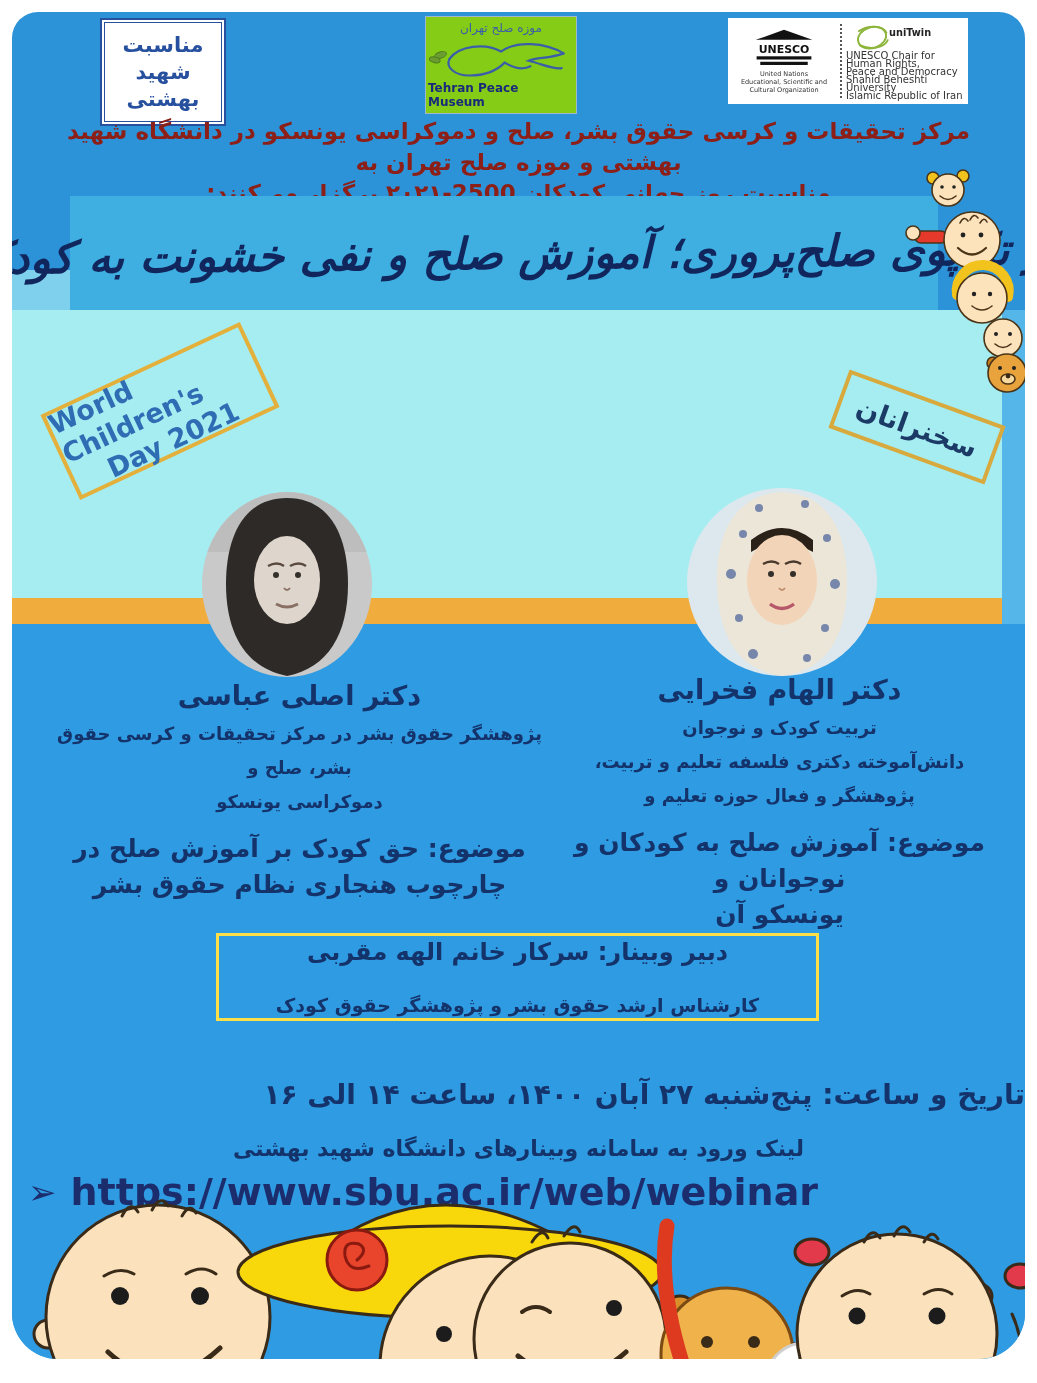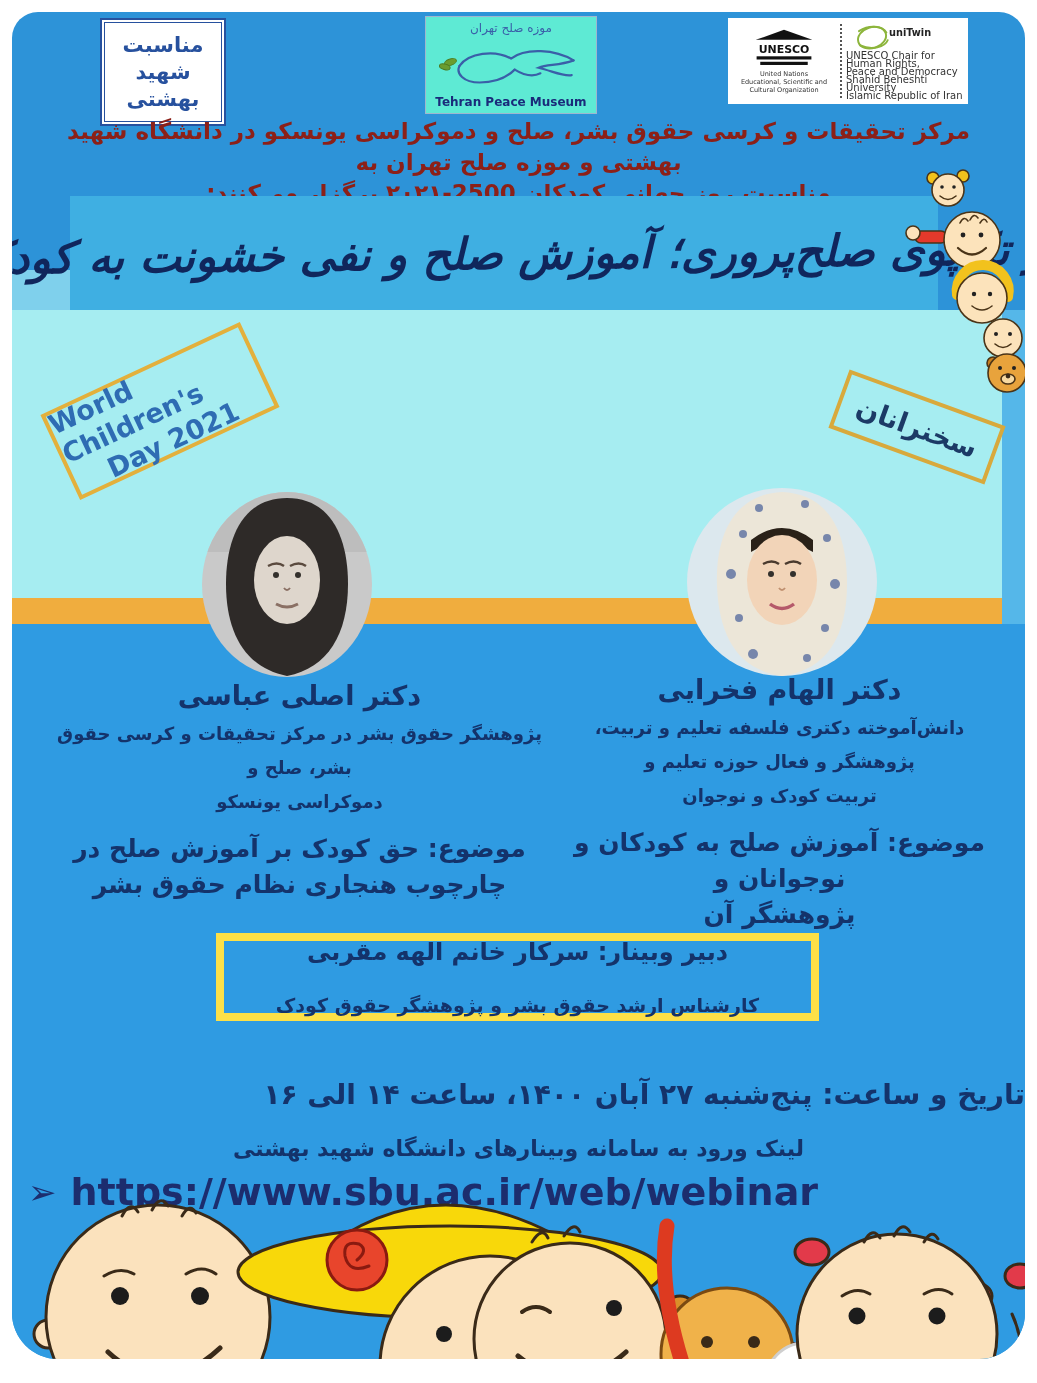--- a/index.html
+++ b/index.html
@@ -17,21 +17,21 @@
     display:flex;align-items:center;justify-content:center;}
   .title-text{direction:rtl;color:#10265c;font-size:44px;font-weight:700;
     font-style:italic;white-space:nowrap;transform:rotate(-0.5deg);}
   .intro{left:30px;top:104px;width:953px;text-align:center;direction:rtl;
     color:#8c2018;font-weight:700;font-size:23px;line-height:31px;}
   
   .sbu-logo{left:88px;top:6px;width:122px;height:104px;background:#fff;
     border:2px solid #27519e;box-shadow:inset 0 0 0 2px #fff,inset 0 0 0 3px #27519e;
     display:flex;align-items:center;justify-content:center;text-align:center;}
   .sbu-logo span{direction:rtl;color:#27519e;font-weight:700;font-size:21px;line-height:27px;}
-  .tpm-logo{left:413px;top:4px;width:172px;height:98px;background:#5eead4;
+  .tpm-logo{left:413px;top:4px;width:152px;height:98px;background:#84cc16;
     border:1px solid #9fb6cf;display:flex;flex-direction:column;align-items:center;
     justify-content:space-between;padding:4px 2px;box-sizing:border-box;}
   .tpm-top{direction:rtl;color:#3a5fa8;font-size:12px;}
   .tpm-bottom{color:#1a2a7a;font-weight:700;font-size:12px;}
   .un-block{left:716px;top:6px;width:240px;height:86px;background:#fff;display:flex;
     align-items:stretch;padding:4px;box-sizing:border-box;}
   .un-left{width:104px;display:flex;flex-direction:column;align-items:center;justify-content:center;}
   .un-divider{border-left:2px dotted #555;margin:2px 4px;}
   .un-right{flex:1;display:flex;flex-direction:column;justify-content:center;}
   .un-caption{font-size:6.5px;color:#333;text-align:center;line-height:8px;}
@@ -48,21 +48,21 @@
   .photo-left{left:190px;top:480px;width:170px;height:185px;}
   .photo-right{left:675px;top:476px;width:190px;height:188px;}
   
   .col{direction:rtl;text-align:center;color:#14336b;}
   .col-left{left:30px;top:668px;width:515px;}
   .col-right{left:540px;top:662px;width:455px;}
   .spk-name{font-size:27px;font-weight:700;margin-bottom:6px;}
   .spk-bio{font-size:18px;font-weight:700;line-height:34px;}
   .spk-topic{font-size:25px;font-weight:700;line-height:36px;margin-top:12px;}
   
-  .mod-box{left:204px;top:921px;width:603px;height:88px;border:8px solid #fde047;
+  .mod-box{left:204px;top:921px;width:603px;height:88px;border:3px solid #fde047;
     box-sizing:border-box;display:flex;flex-direction:column;align-items:center;
     justify-content:center;direction:rtl;color:#14336b;gap:24px;}
   .mod-line1{font-size:24px;font-weight:700;}
   .mod-line2{font-size:19px;font-weight:700;margin-top:4px;}
   
   .datetime{left:0;top:1066px;width:1013px;direction:rtl;
     color:#14336b;font-size:28px;font-weight:700;}
   .link-label{left:0;top:1124px;width:1013px;text-align:center;direction:rtl;
     color:#14336b;font-size:22px;font-weight:700;}
   .url-row{left:16px;top:1158px;display:flex;align-items:center;gap:14px;
@@ -228,26 +228,26 @@
         <div>دموکراسی یونسکو</div>
       </div>
       <div class="spk-topic">
         <div>موضوع: حق کودک بر آموزش صلح در</div>
         <div>چارچوب هنجاری نظام حقوق بشر</div>
       </div>
     </div>
     <div class="abs col col-right">
       <div class="spk-name">دکتر الهام فخرایی</div>
       <div class="spk-bio">
+        <div>تربیت کودک و نوجوان</div>
         <div>دانش‌آموخته دکتری فلسفه تعلیم و تربیت، پژوهشگر و فعال حوزه تعلیم و</div>
-        <div>تربیت کودک و نوجوان</div>
       </div>
       <div class="spk-topic">
         <div>موضوع: آموزش صلح به کودکان و نوجوانان و</div>
-        <div>پژوهشگر آن</div>
+        <div>یونسکو آن</div>
       </div>
     </div>
 
     <div class="abs mod-box">
       <div class="mod-line1">دبیر وبینار: سرکار خانم الهه مقربی</div>
       <div class="mod-line2">کارشناس ارشد حقوق بشر و پژوهشگر حقوق کودک</div>
     </div>
 
     <div class="abs datetime">تاریخ و ساعت: پنج‌شنبه ۲۷ آبان ۱۴۰۰، ساعت ۱۴ الی ۱۶</div>
     <div class="abs link-label">لینک ورود به سامانه وبینارهای دانشگاه شهید بهشتی</div>

